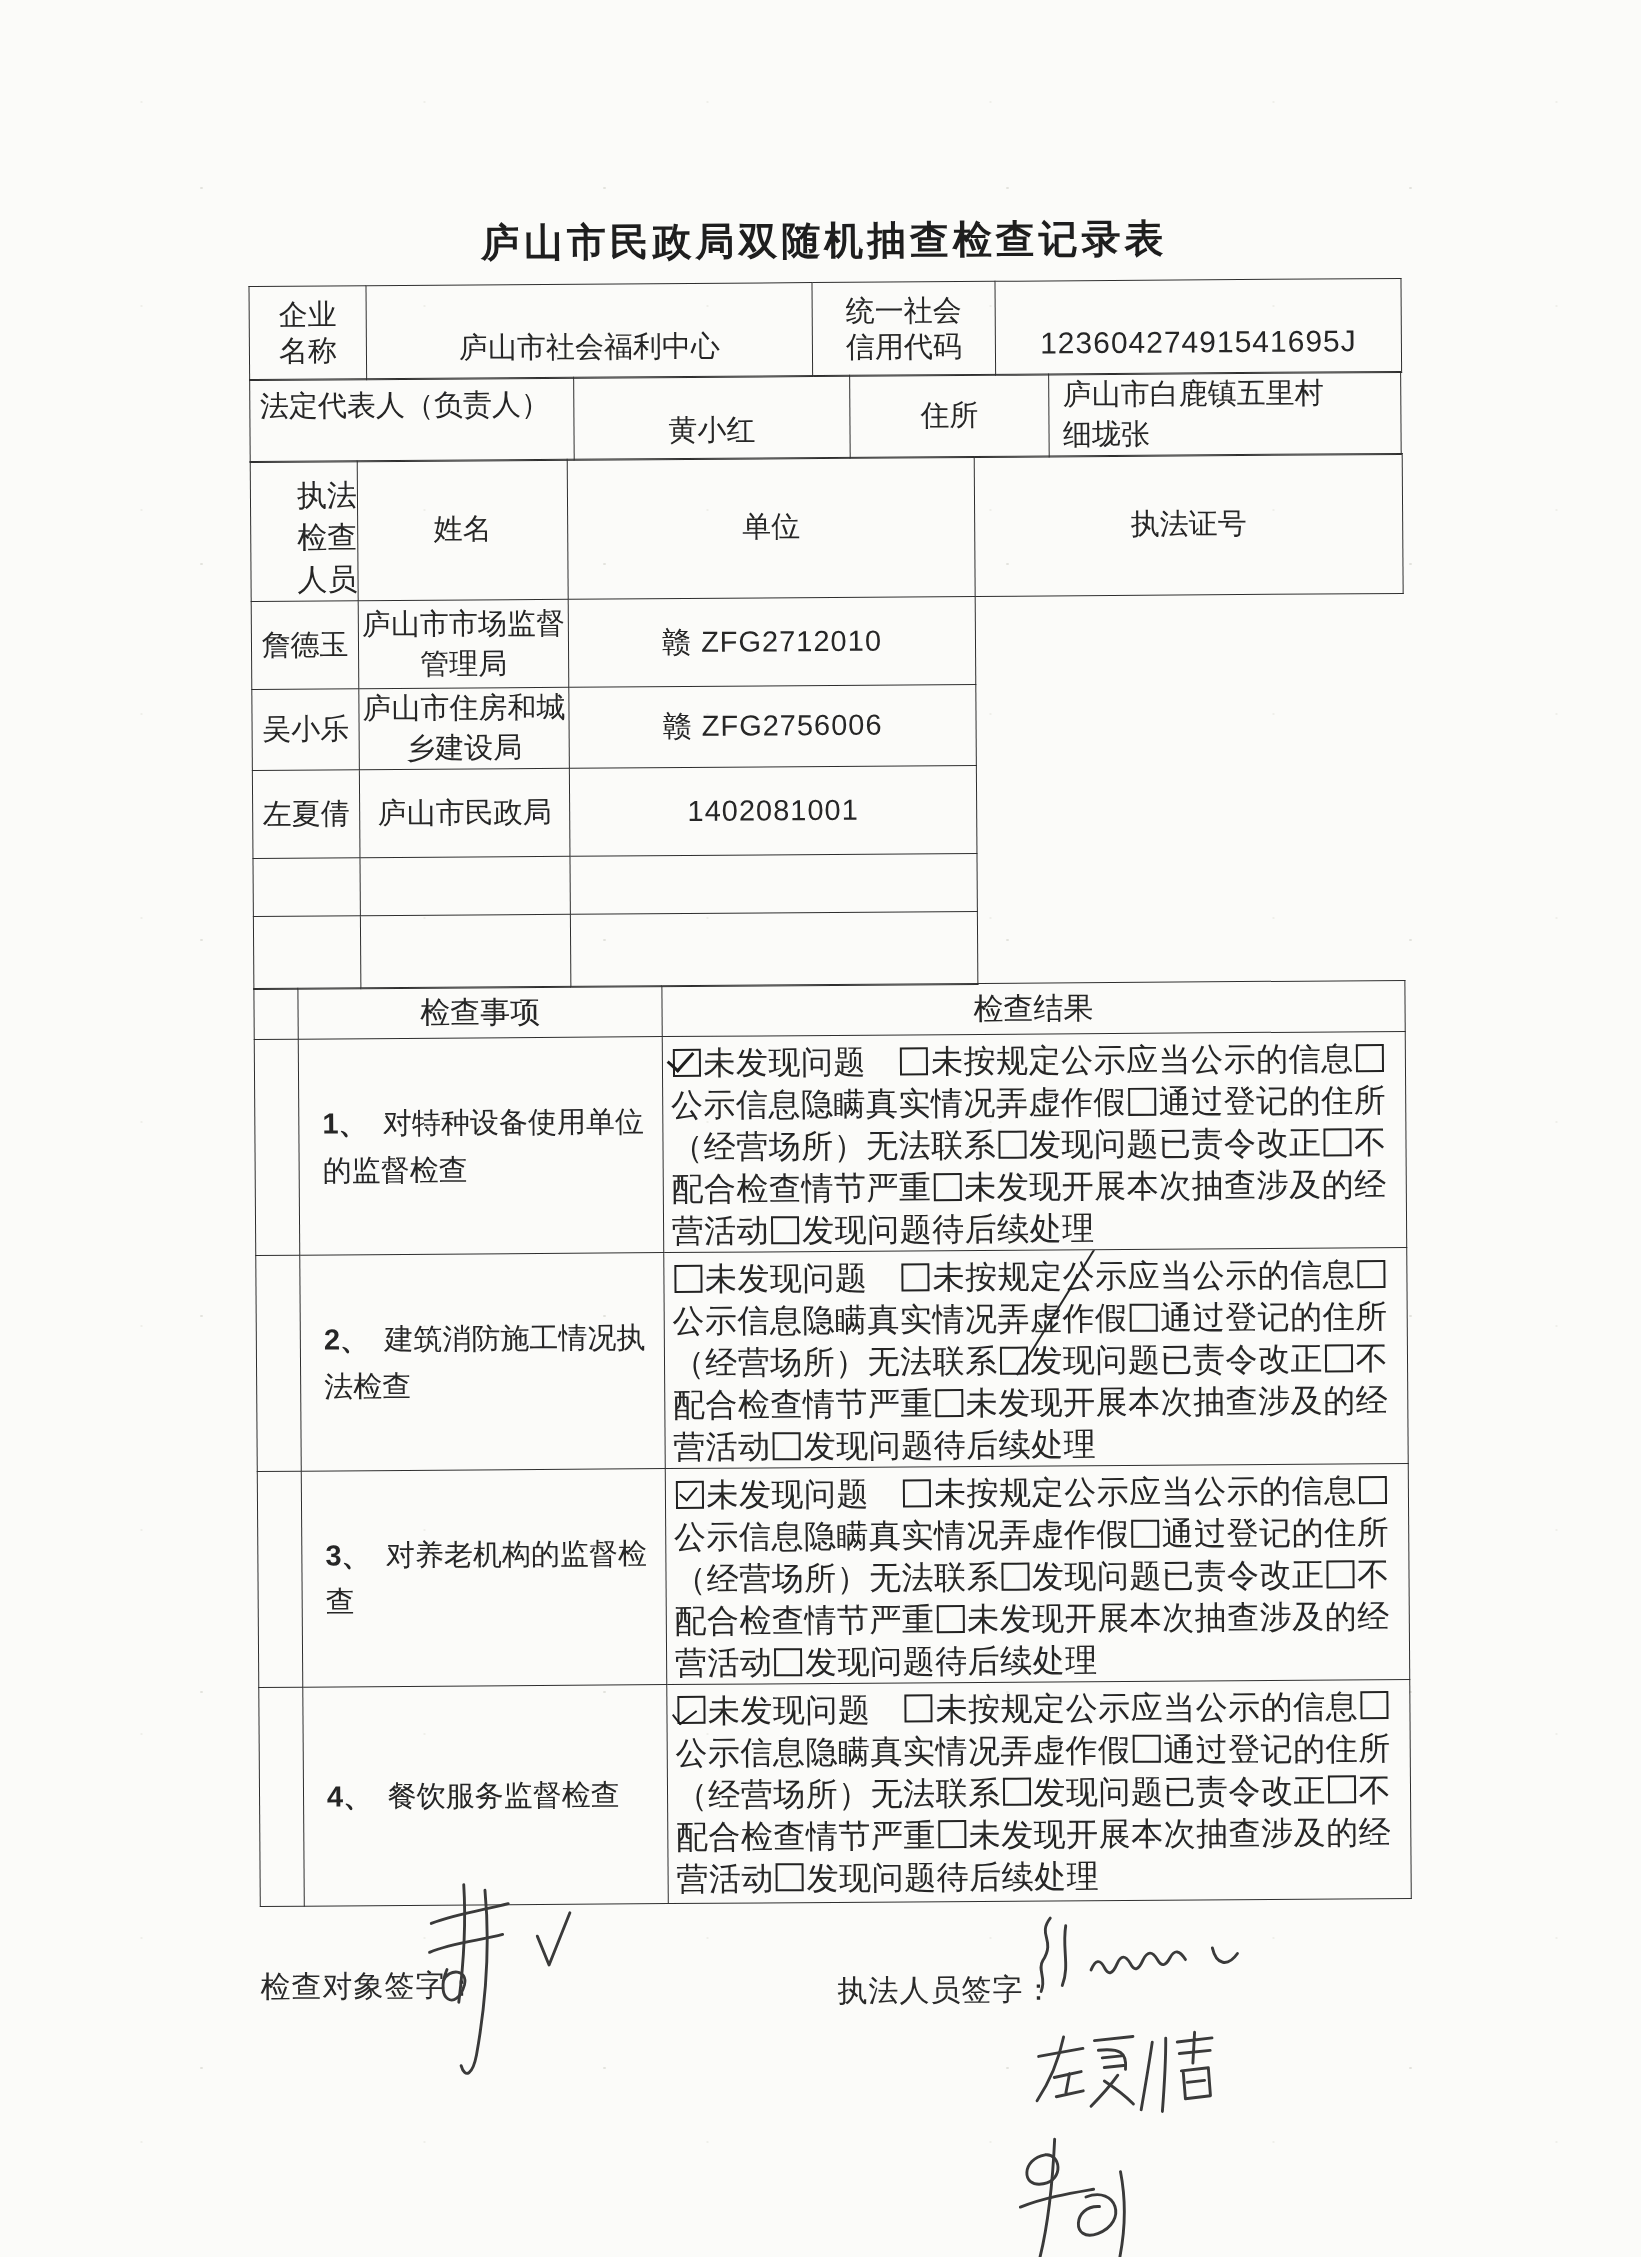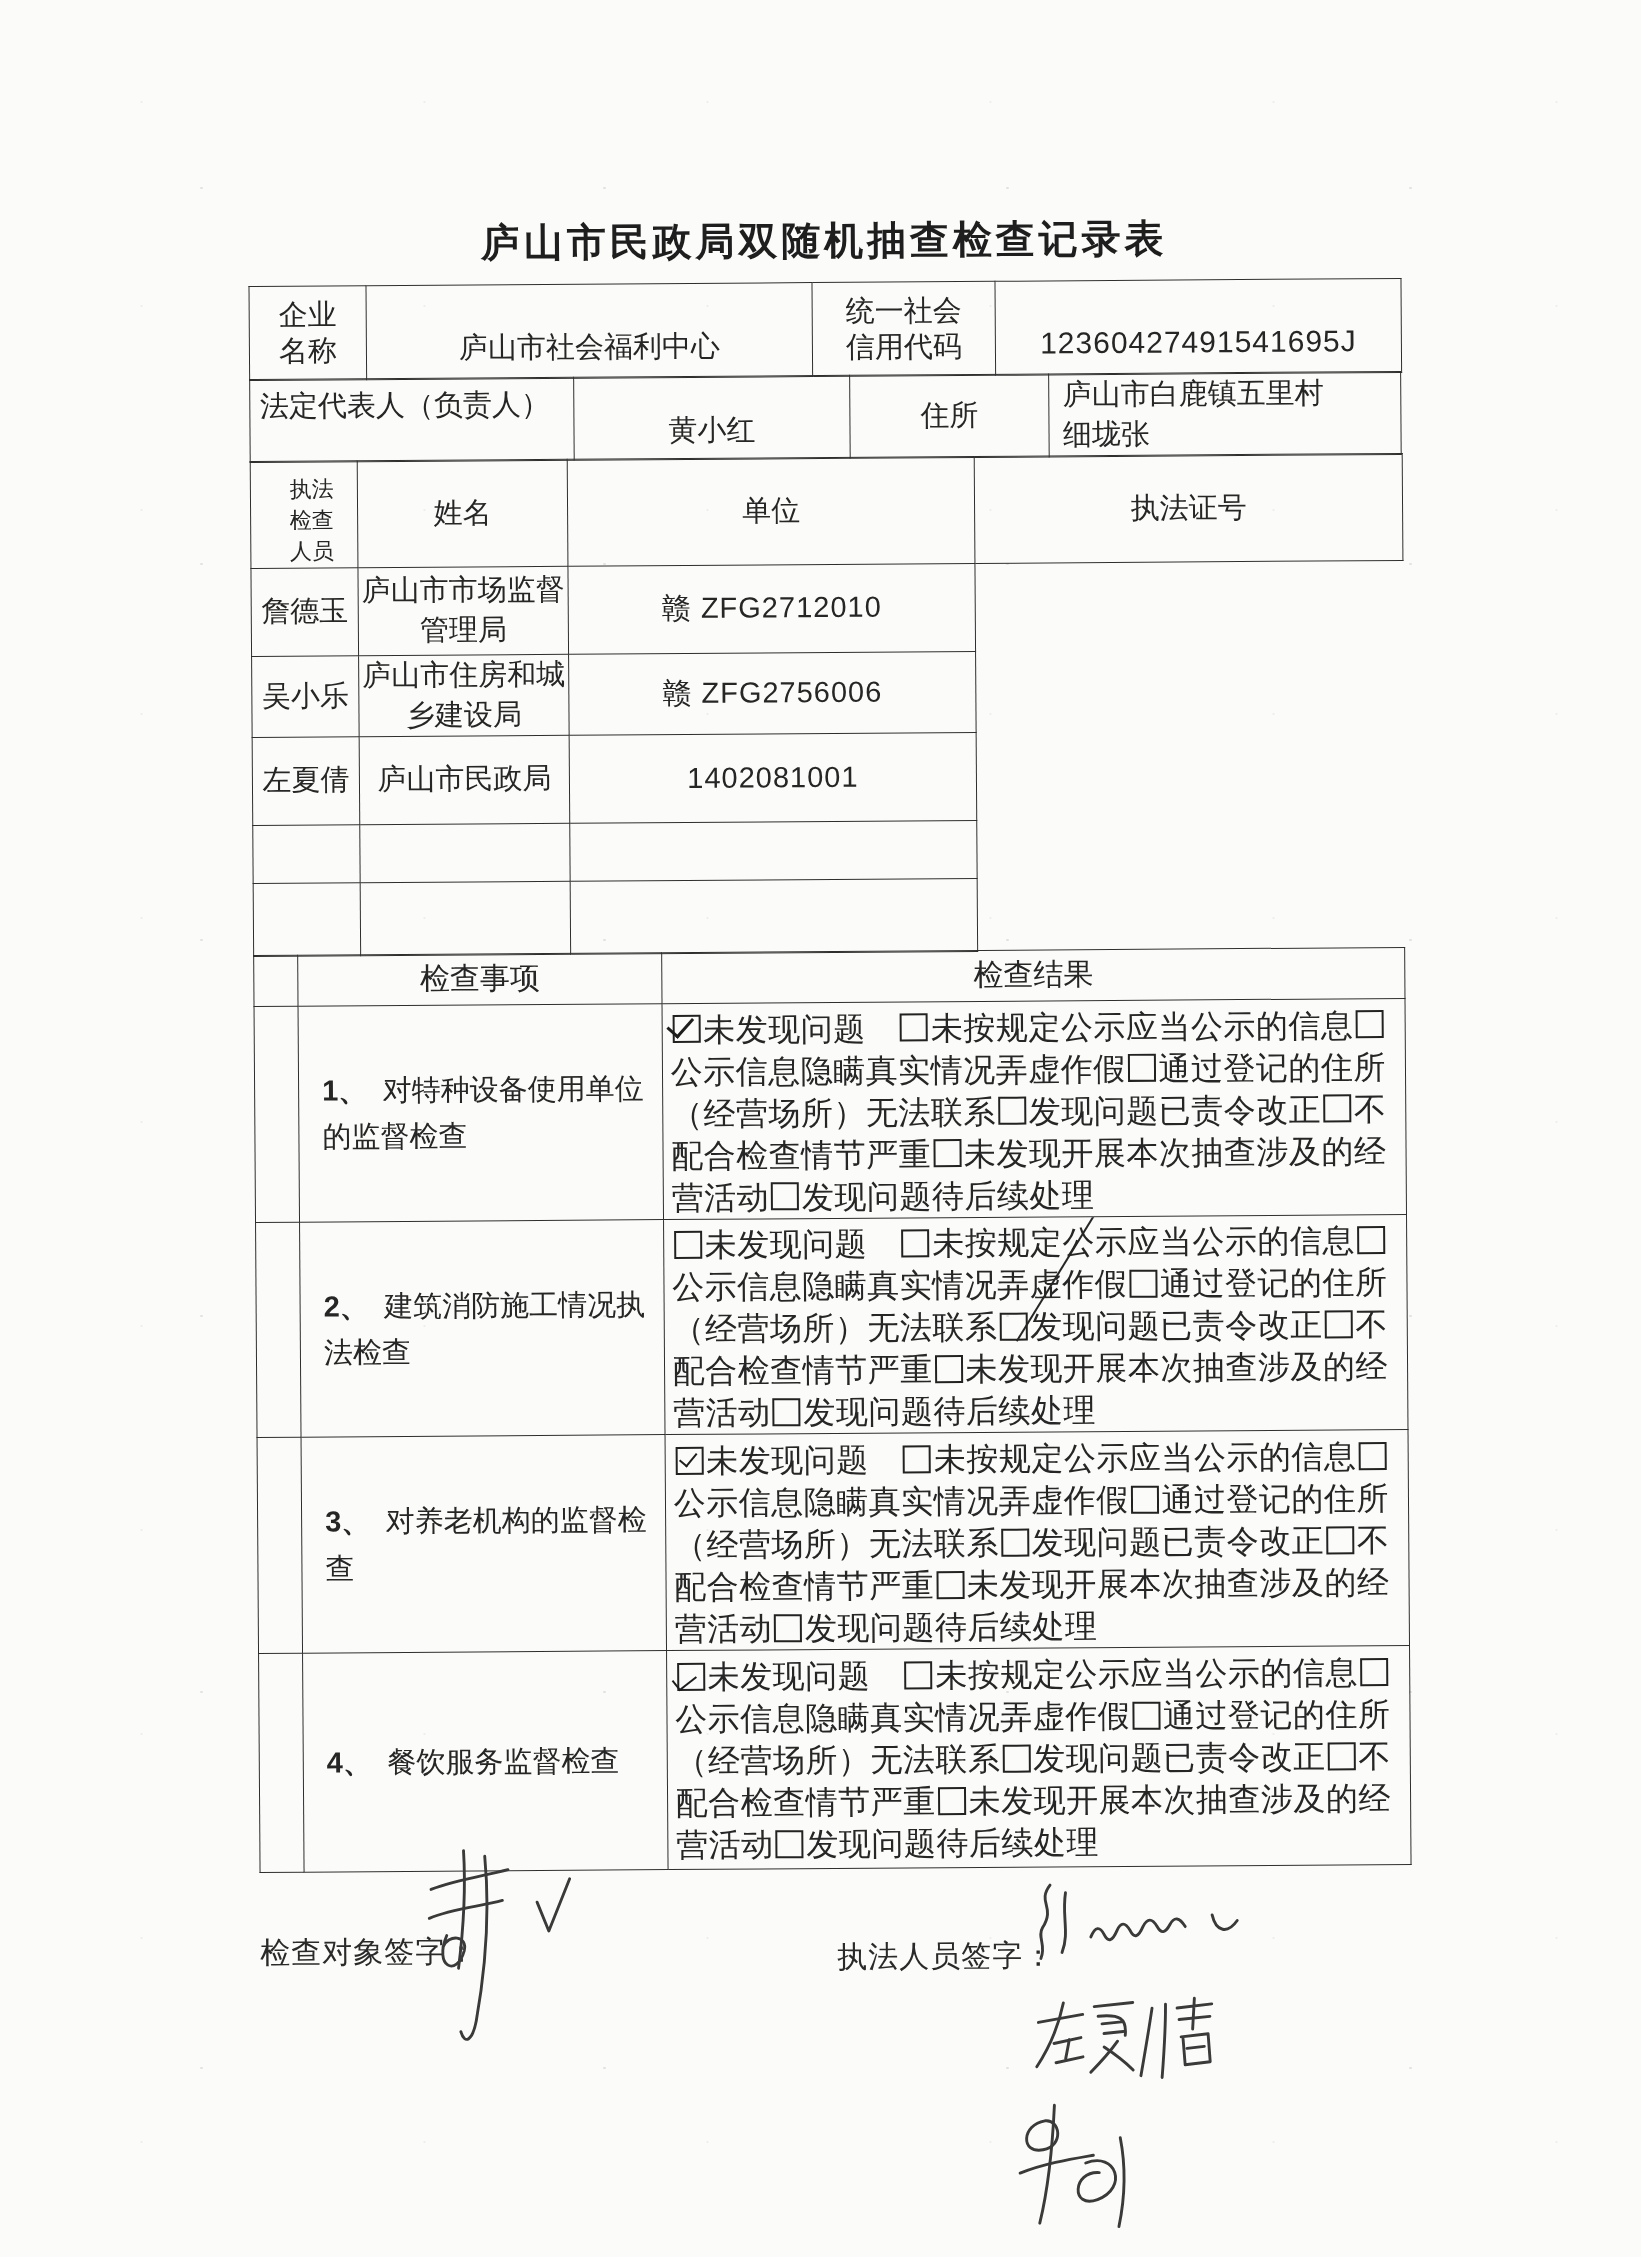--- a/index.html
+++ b/index.html
@@ -21,21 +21,21 @@
   .t1 .company{vertical-align:bottom;text-align:center;padding-bottom:9.7px;}
   .t1 .code{vertical-align:bottom;text-align:center;padding-bottom:13.5px;
             font-family:"Liberation Sans","DejaVu Sans",sans-serif;font-size:30px;letter-spacing:1px;}
   
   .t2 tr{height:83px;}
   .t2 .legal{vertical-align:top;text-align:left;padding:7.7px 0 0 9.7px;}
   .t2 .lname{vertical-align:bottom;text-align:center;padding-bottom:7.7px;}
   .t2 .addr-lab{text-align:center;vertical-align:middle;}
   .t2 .addr{white-space:pre-line;line-height:1.35;vertical-align:middle;text-align:left;padding-left:13.5px;}
   
-  .t3 .sec{vertical-align:top;text-align:center;padding:13.5px 0 0 15.4px;white-space:pre-line;line-height:1.4;font-size:22px;}
+  .t3 .sec{vertical-align:top;text-align:right;padding:13.5px 0 0 15.4px;white-space:pre-line;line-height:1.4;font-size:30px;}
   .t3 th{font-size:29px;text-align:center;vertical-align:middle;}
   .t3 tr.hdr{height:85px;}
   .t3 td{text-align:center;vertical-align:middle;}
   .t3 td.cert{font-family:"Liberation Sans","DejaVu Sans",sans-serif;font-size:29px;letter-spacing:1px;}
   
   .t4 thead tr{height:51px;}
   .t4 th{font-size:30px;vertical-align:middle;text-align:center;}
   .t4 tbody tr{height:212px;}
   .t4 td.gutter{border-right:1.9px solid #2f2f2f;}
   .t4 td.item{vertical-align:middle;text-align:left;padding:0 7.7px 0 23px;line-height:1.6;font-size:29px;}

